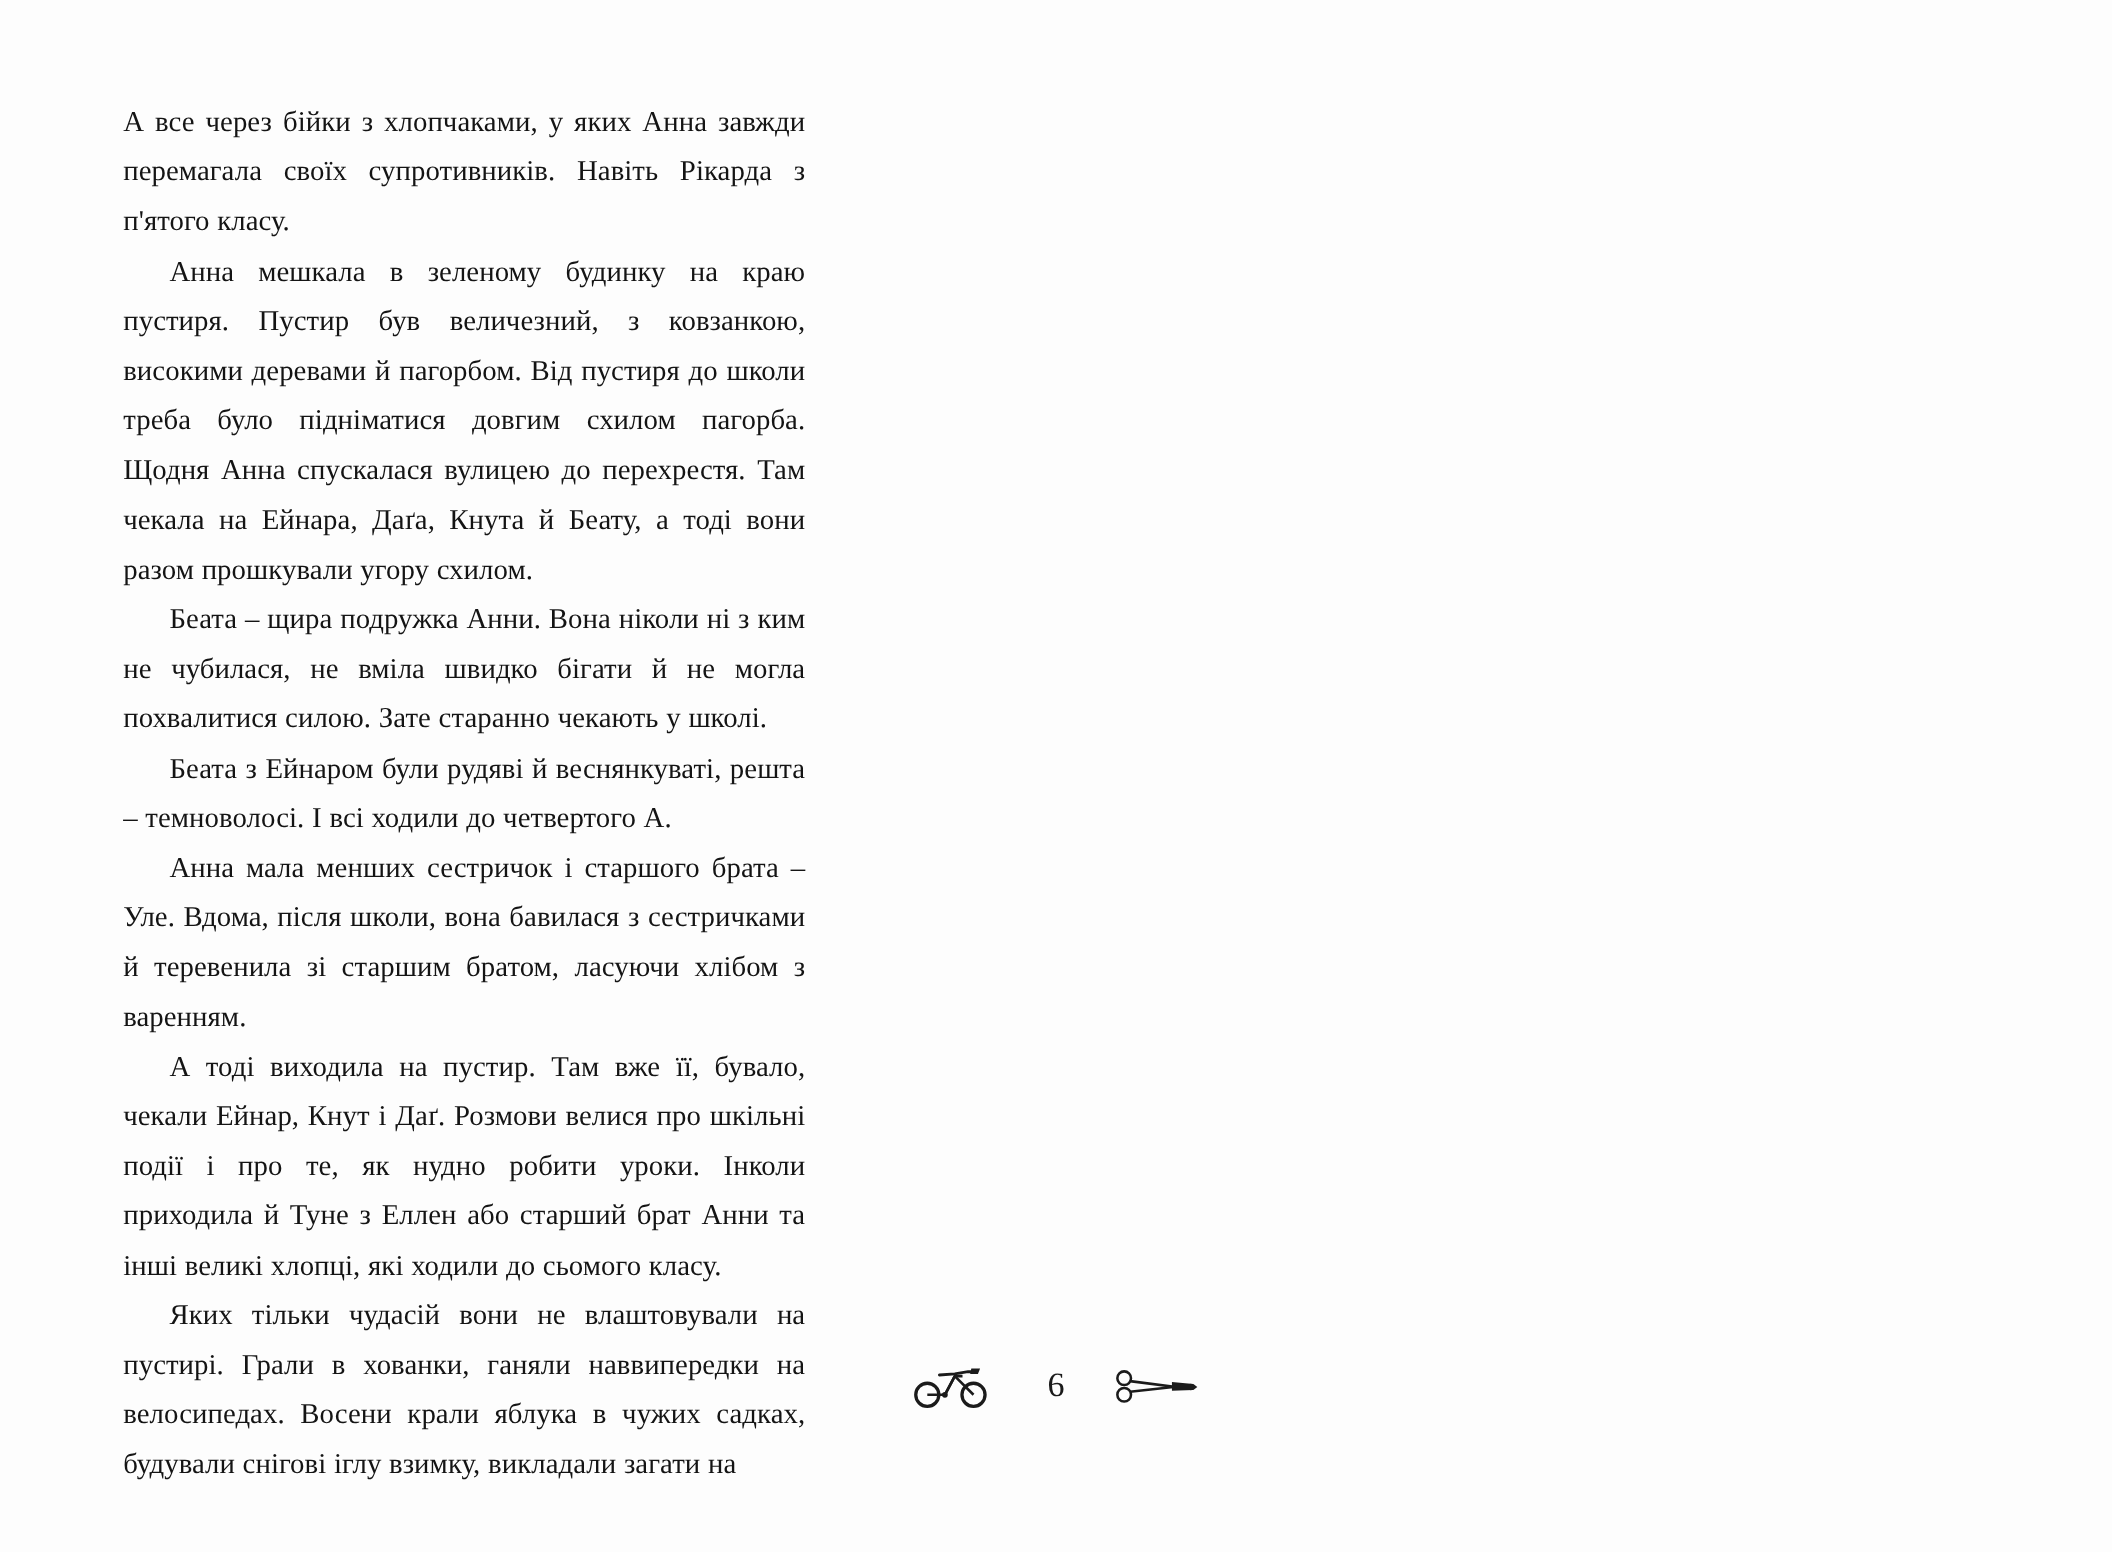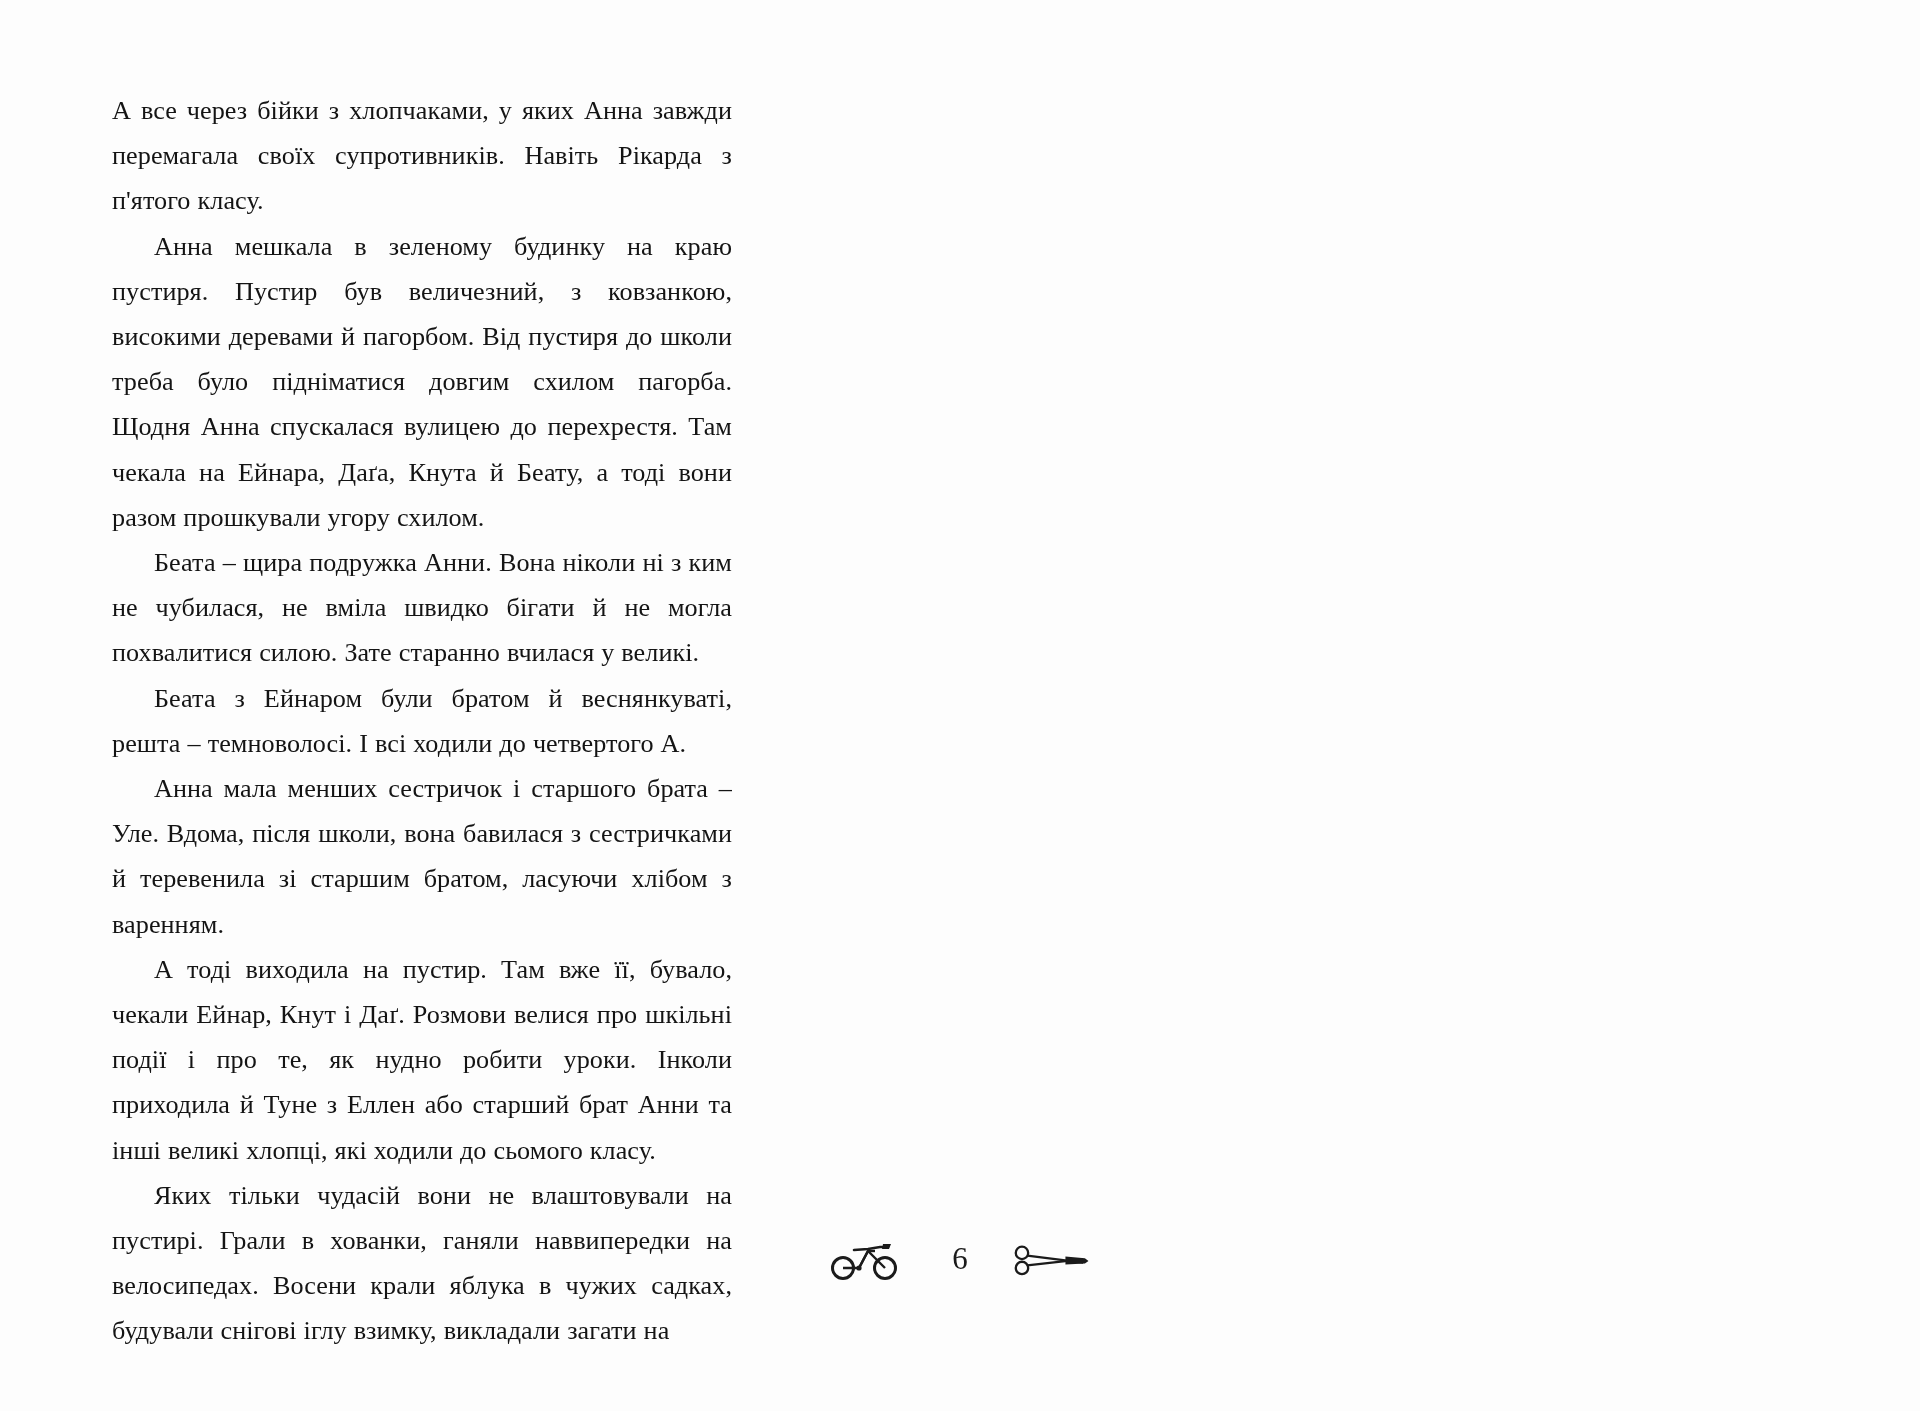--- a/index.html
+++ b/index.html
@@ -103,22 +103,22 @@
 </head>
 <body>
 
 <div class="spread">
 
   <div class="page page-left">
 
     <div class="textblock">
       <p class="noindent">А все через бійки з хлопчаками, у яких Анна завжди перемагала своїх супротивників. Навіть Рікарда з п'ятого класу.</p>
       <p>Анна мешкала в зеленому будинку на краю пустиря. Пустир був величезний, з ковзанкою, високими деревами й пагорбом. Від пустиря до школи треба було підніматися довгим схилом пагорба. Щодня Анна спускалася вулицею до перехрестя. Там чекала на Ейнара, Даґа, Кнута й Беату, а тоді вони разом прошкували угору схилом.</p>
-      <p>Беата – щира подружка Анни. Вона ніколи ні з ким не чубилася, не вміла швидко бігати й не могла похвалитися силою. Зате старанно вчилася у великі.</p>
-      <p>Беата з Ейнаром були братом й веснянкуваті, решта – темноволосі. І всі ходили до четвертого А.</p>
+      <p>Беата – щира подружка Анни. Вона ніколи ні з ким не чубилася, не вміла швидко бігати й не могла похвалитися силою. Зате старанно чекають у школі.</p>
+      <p>Беата з Ейнаром були рудяві й веснянкуваті, решта – темноволосі. І всі ходили до четвертого А.</p>
       <p>Анна мала менших сестричок і старшого брата – Уле. Вдома, після школи, вона бавилася з сестричками й теревенила зі старшим братом, ласуючи хлібом з варенням.</p>
       <p>А тоді виходила на пустир. Там вже її, бувало, чекали Ейнар, Кнут і Даґ. Розмови велися про шкільні події і про те, як нудно робити уроки. Інколи приходила й Туне з Еллен або старший брат Анни та інші великі хлопці, які ходили до сьомого класу.</p>
       <p>Яких тільки чудасій вони не влаштовували на пустирі. Грали в хованки, ганяли наввипередки на велосипедах. Восени крали яблука в чужих садках, будували снігові іглу взимку, викладали загати на</p>
     </div>
 
     <div class="footer">
       <span class="orn">
         <svg width="78" height="42" viewBox="0 0 78 42">
           <g fill="none" stroke="#1b1b1b" stroke-width="3">
             <circle cx="15" cy="30" r="10.5"></circle>

